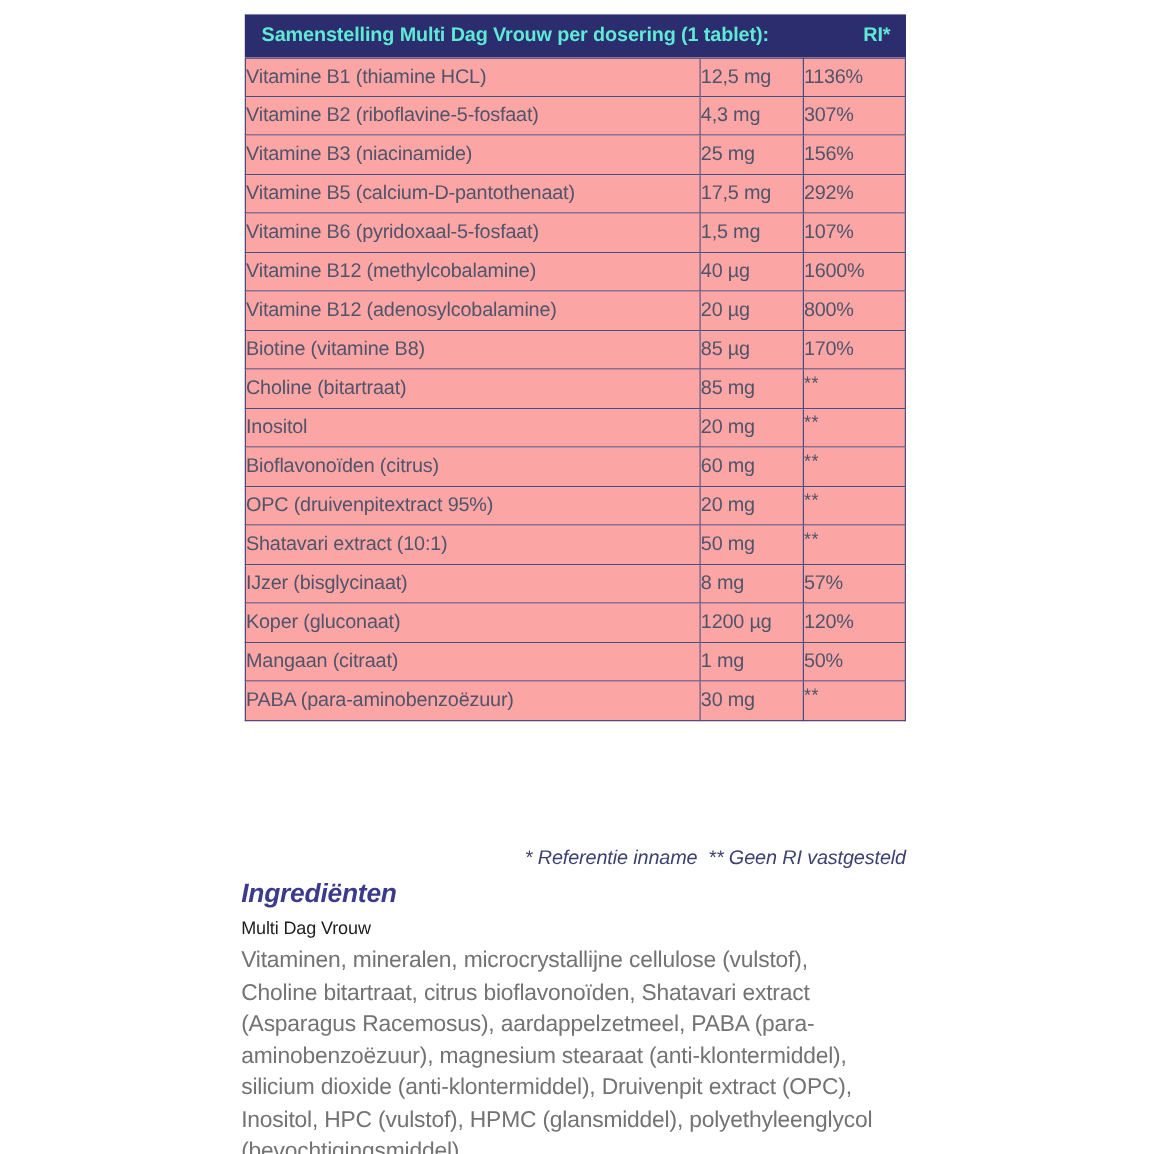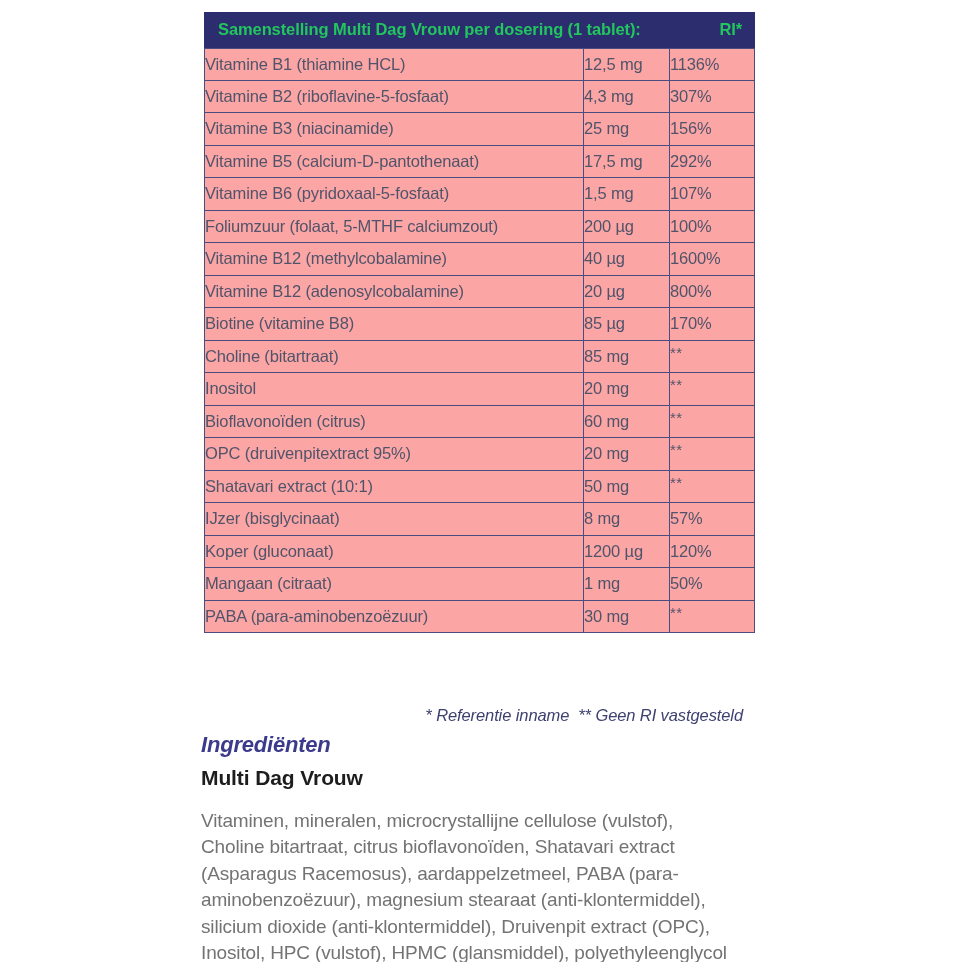--- a/index.html
+++ b/index.html
@@ -19,21 +19,21 @@
     border-collapse:separate;
     border-spacing:0;
     table-layout:fixed;
   }
   .nutrition-table col.c-name{width:380px;}
   .nutrition-table col.c-amt{width:86px;}
   .nutrition-table col.c-ri{width:85px;}
 
   .thead-row th{
     background:#2b2d6e;
-    color:#22c55e;
+    color:#5eead4;
     font-size:16.5px;
     font-weight:bold;
     letter-spacing:-0.1px;
     padding:8px 10px 9px 14px;
     text-align:left;
     white-space:nowrap;
   }
   .thead-row th.ri-head{
     text-align:right;
     padding-right:13px;
@@ -77,21 +77,21 @@
     vertical-align:top;
     font-size:15px;
     padding-top:3px;
     letter-spacing:0.5px;
   }
   .sub-small{font-size:13.4px;letter-spacing:-0.1px;}
 
   
   .table-footnote{
     position:absolute;
-    left:192px; top:706px;
+    left:204px; top:706px;
     width:551px;
     text-align:right;
     font-style:italic;
     font-size:16.5px;
     color:#3d4170;
     letter-spacing:-0.1px;
     white-space:nowrap;
   }
   .table-footnote .fn-gap{display:inline-block;width:9px;}
 
@@ -105,24 +105,24 @@
     color:#3b3a8c;
     font-size:22px;
     font-weight:bold;
     letter-spacing:-0.2px;
     margin:0 0 8px 0;
     line-height:1.15;
     font-style:italic;
   }
   .ing-subtitle{
     color:#1d1d1d;
-    font-size:21px;
-    font-weight:bold;
+    font-size:15px;
+    font-weight:normal;
     letter-spacing:-0.1px;
-    margin:0 0 16px 0;
+    margin:0 0 4px 0;
     line-height:1.25;
   }
   .ing-body{
     color:#737373;
     font-size:19px;
     line-height:26.5px;
     letter-spacing:-0.15px;
     margin:0;
     max-width:536px;
   }
@@ -164,25 +164,20 @@
           <td class="cell-name">Vitamine B5 (calcium-D-pantothenaat)</td>
           <td class="cell-amount">17,5 mg</td>
           <td class="cell-ri">292%</td>
         </tr>
         <tr>
           <td class="cell-name">Vitamine B6 (pyridoxaal-5-fosfaat)</td>
           <td class="cell-amount">1,5 mg</td>
           <td class="cell-ri">107%</td>
         </tr>
         <tr>
-          <td class="cell-name">Foliumzuur (folaat, 5-MTHF calciumzout)</td>
-          <td class="cell-amount">200 µg</td>
-          <td class="cell-ri">100%</td>
-        </tr>
-        <tr>
           <td class="cell-name">Vitamine B12 (methylcobalamine)</td>
           <td class="cell-amount">40 µg</td>
           <td class="cell-ri">1600%</td>
         </tr>
         <tr>
           <td class="cell-name">Vitamine B12 (adenosylcobalamine)</td>
           <td class="cell-amount">20 µg</td>
           <td class="cell-ri">800%</td>
         </tr>
         <tr>

